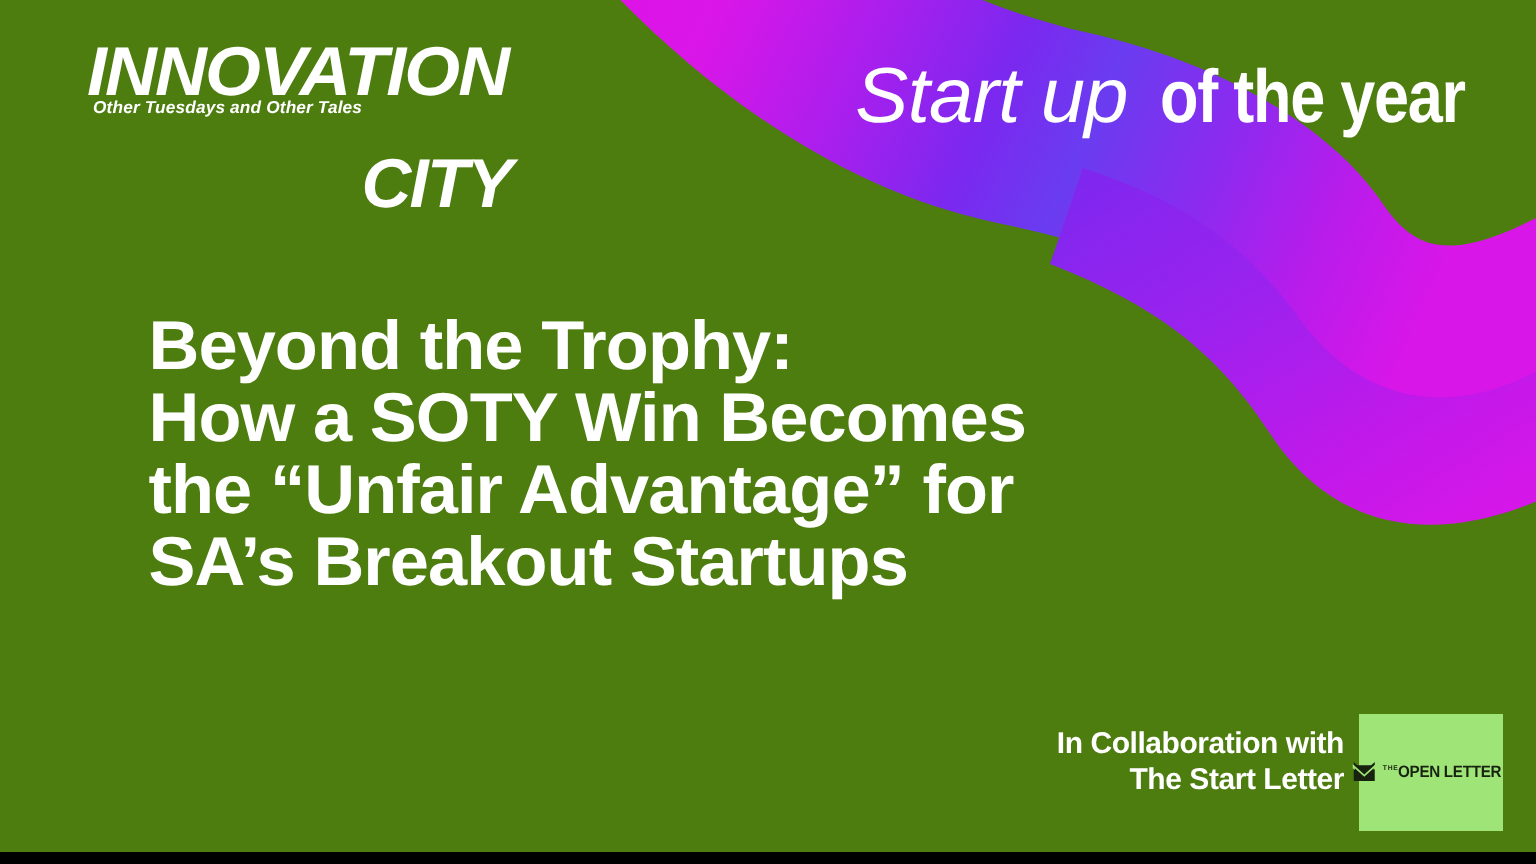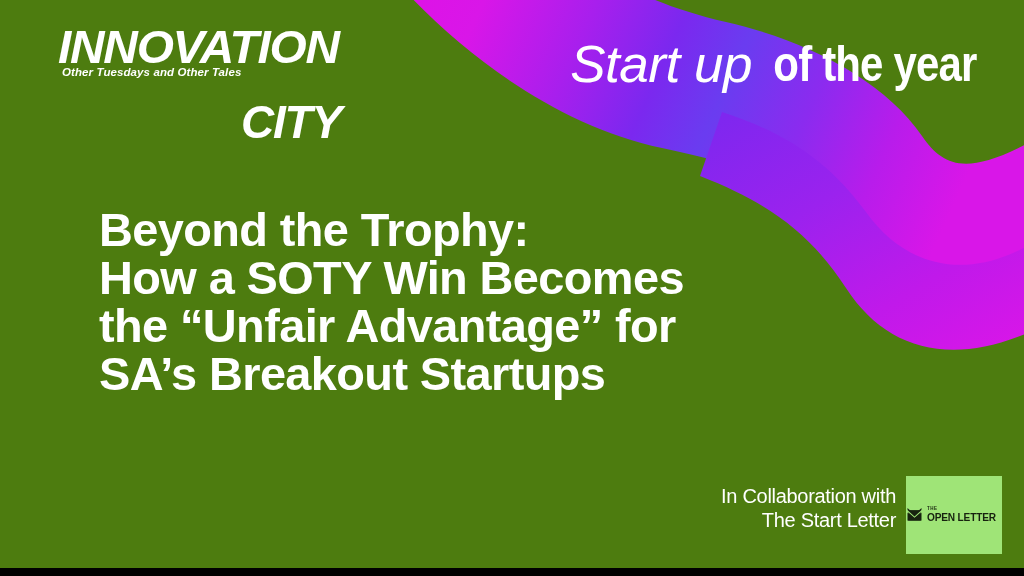--- a/index.html
+++ b/index.html
@@ -130,21 +130,21 @@
   #collab-block {
     position: absolute;
     right: 128px;
     top: 484px;
     text-align: right;
   }
   #collab-block .collab-line {
     display: block;
     font-size: 20px;
     line-height: 24px;
-    font-weight: 400;
+    font-weight: 700;
     letter-spacing: -0.3px;
     color: #ffffff;
     white-space: nowrap;
   }
 
   
   #partner-badge {
     position: absolute;
     left: 906px;
     top: 476px;
@@ -160,21 +160,21 @@
     align-items: center;
     gap: 4px;
   }
   #partner-envelope-icon {
     width: 17px;
     height: 14px;
     flex: none;
   }
   #partner-wordmark {
     display: flex;
-    flex-direction: column;
+    flex-direction: row;
     align-items: flex-start;
     line-height: 1;
   }
   #partner-the {
     font-size: 4.5px;
     font-weight: 700;
     letter-spacing: 0.5px;
     color: #17220f;
     margin-bottom: 1px;
   }

